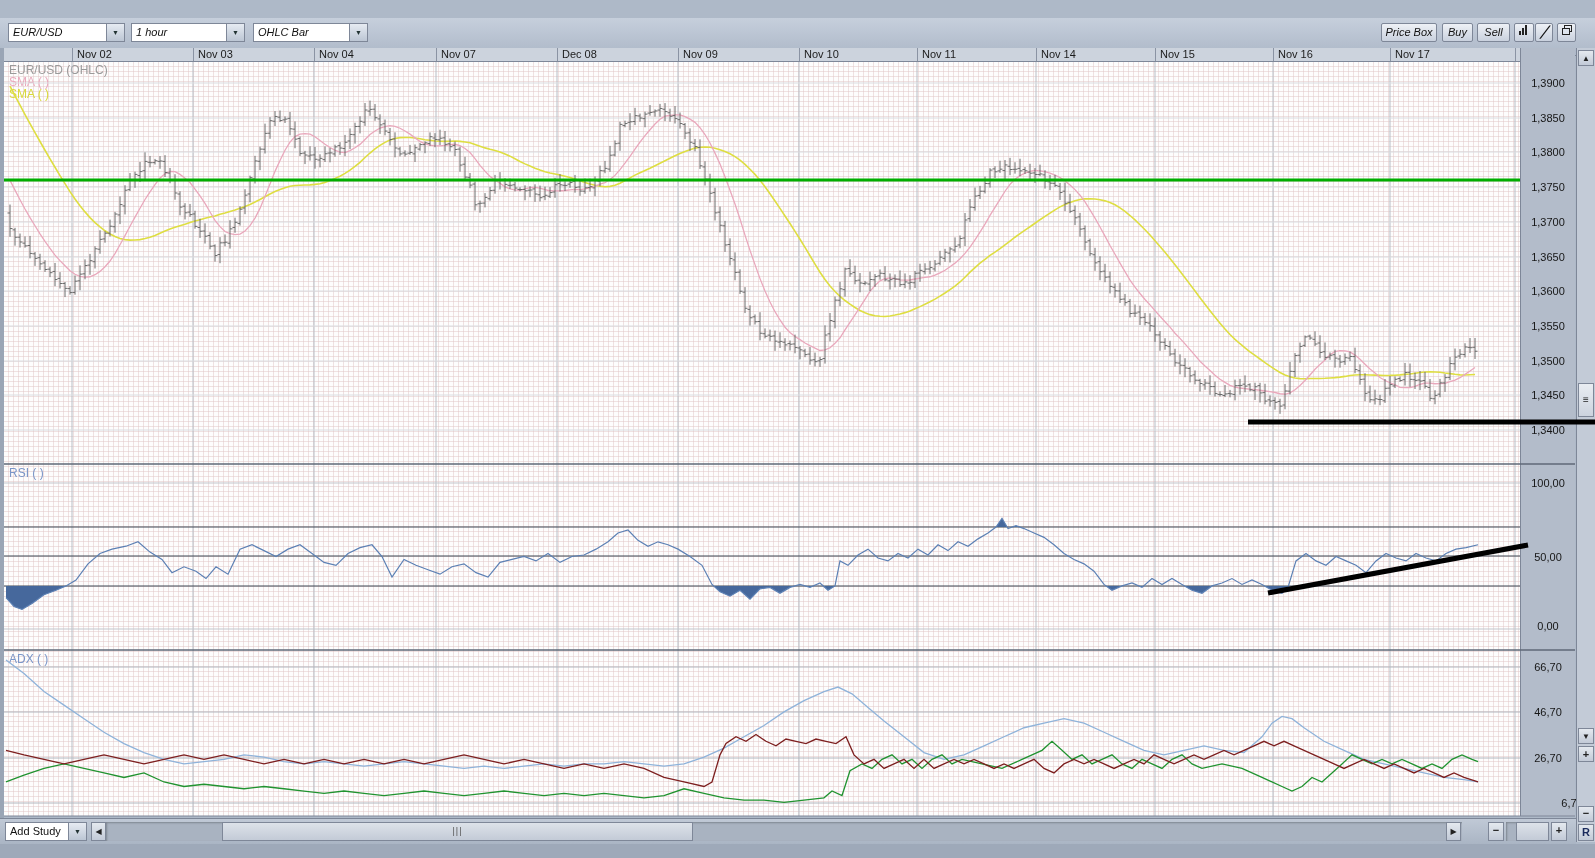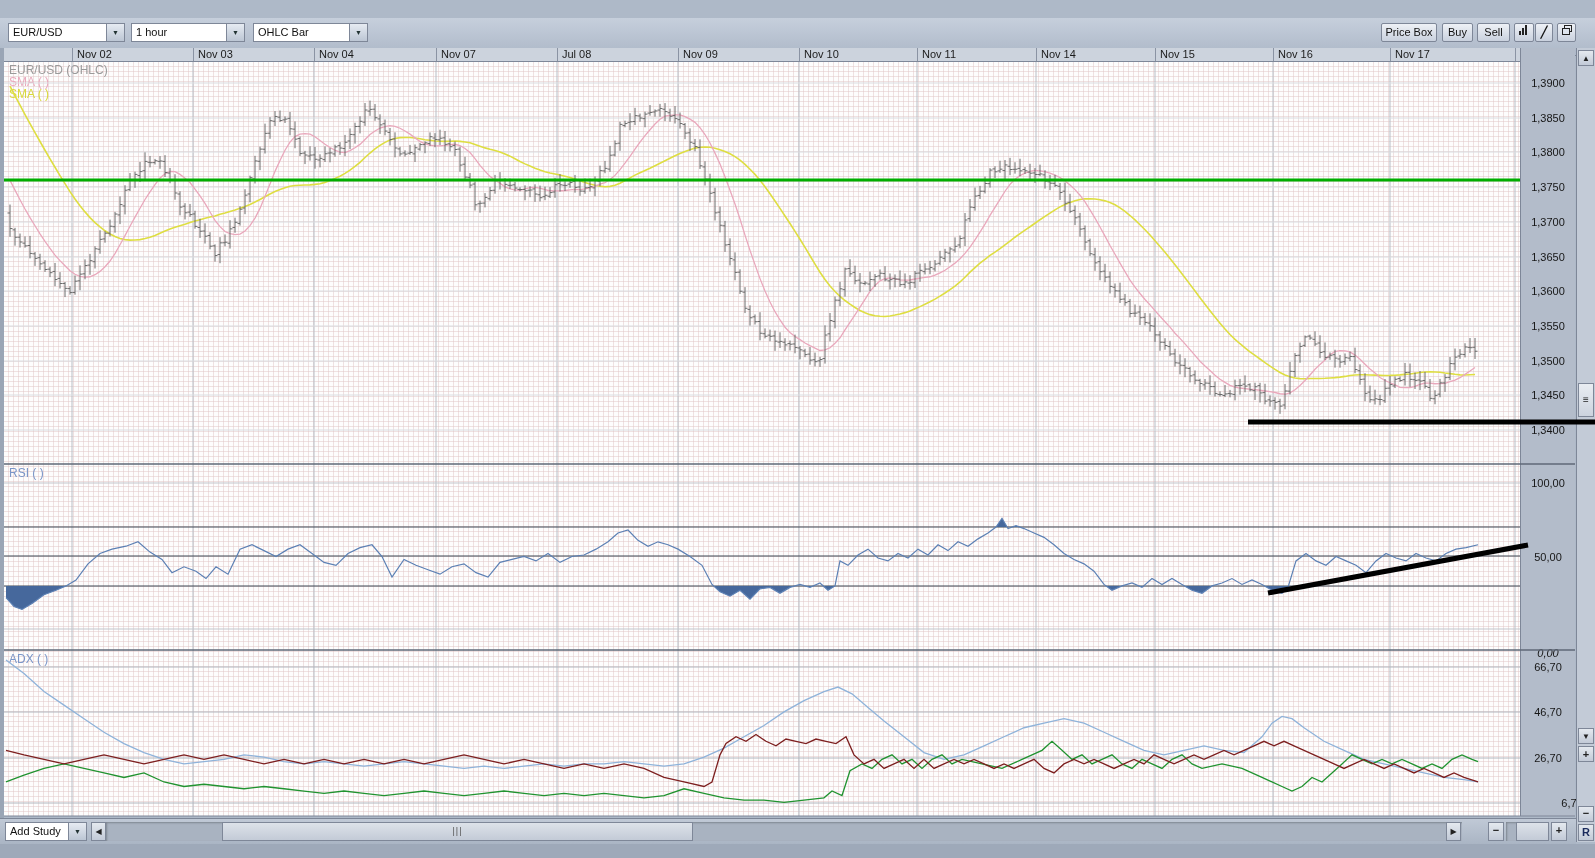--- a/index.html
+++ b/index.html
@@ -18,21 +18,21 @@
   .appicon:before{content:"";position:absolute;left:2px;top:2px;width:8px;height:8px;
     border-left:3px solid #111;border-bottom:3px solid #111;transform:skewX(-12deg);}
   .wtitle{position:absolute;left:22px;top:1px;font-size:12px;color:#c9c9c9;letter-spacing:.2px;}
   .winbtns{position:absolute;right:5px;top:2px;display:flex;gap:3px;}
   .wbtn{width:27px;height:14px;background:linear-gradient(#4a4a4a,#141414);
     border:1px solid #9a9a9a;border-radius:3px;color:#e8e8e8;font-size:9px;line-height:12px;
     text-align:center;font-weight:bold;}
   .wbtn.close{margin-left:6px;}
   
   .toolbar{position:absolute;left:0;top:18px;width:100%;height:38px;
-    background:linear-gradient(#c6cfdc,#adb8c8);border-bottom:1px solid #7e8798;box-sizing:border-box;}
+    background:linear-gradient(#c6cfdc,#adb8c8);border-bottom:1px solid #7e8798;box-sizing:border-box;font-style:italic;}
   .dd{position:absolute;top:5px;height:19px;background:#fff;border:1px solid #7e8798;
     box-sizing:border-box;font-size:11px;color:#111;}
   .dd .txt{position:absolute;left:4px;top:2px;right:18px;white-space:nowrap;overflow:hidden;}
   .dd .arr{position:absolute;right:0;top:0;bottom:0;width:17px;
     background:linear-gradient(#e6ebf2,#bcc6d4);border-left:1px solid #7e8798;
     font-size:7px;color:#233;text-align:center;line-height:17px;}
   .tbtn{position:absolute;top:5px;height:19px;background:linear-gradient(#eef1f6,#c9d1de);
     border:1px solid #7e8798;border-radius:2px;box-sizing:border-box;
     font-size:11px;color:#111;text-align:center;line-height:16px;}
   
@@ -103,21 +103,21 @@
       </svg>
     </div>
   </div>
 
   <div class="leftedge"></div>
   <div class="dateheader" id="dateheader">
       <div class="datecell" style="left: 68px; width: 118px;">Nov 02</div>
       <div class="datecell" style="left: 189px; width: 118px;">Nov 03</div>
       <div class="datecell" style="left: 310px; width: 118px;">Nov 04</div>
       <div class="datecell" style="left: 432px; width: 118px;">Nov 07</div>
-      <div class="datecell" style="left: 553px; width: 118px;">Jul 08</div>
+      <div class="datecell" style="left: 553px; width: 118px;">Dec 08</div>
       <div class="datecell" style="left: 674px; width: 118px;">Nov 09</div>
       <div class="datecell" style="left: 795px; width: 118px;">Nov 10</div>
       <div class="datecell" style="left: 913px; width: 118px;">Nov 11</div>
       <div class="datecell" style="left: 1032px; width: 118px;">Nov 14</div>
       <div class="datecell" style="left: 1151px; width: 118px;">Nov 15</div>
       <div class="datecell" style="left: 1269px; width: 118px;">Nov 16</div>
       <div class="datecell" style="left: 1386px; width: 118px;">Nov 17</div>
       <div class="datecell" style="left: 1511px; width: 118px;">N</div>
     </div>
   <div class="plot" id="plot"></div>
@@ -128,21 +128,21 @@
       <div class="axlabel" style="top: 133px;">1,3750</div>
       <div class="axlabel" style="top: 168px;">1,3700</div>
       <div class="axlabel" style="top: 203px;">1,3650</div>
       <div class="axlabel" style="top: 237px;">1,3600</div>
       <div class="axlabel" style="top: 272px;">1,3550</div>
       <div class="axlabel" style="top: 307px;">1,3500</div>
       <div class="axlabel" style="top: 341px;">1,3450</div>
       <div class="axlabel" style="top: 376px;">1,3400</div>
       <div class="axlabel" style="top: 429px;">100,00</div>
       <div class="axlabel" style="top: 503px;">50,00</div>
-      <div class="axlabel" style="top: 599px; font-style: italic;">0,00</div>
+      <div class="axlabel" style="top: 572px;">0,00</div>
       <div class="axlabel" style="top: 613px;">66,70</div>
       <div class="axlabel" style="top: 658px;">46,70</div>
       <div class="axlabel" style="top: 704px;">26,70</div>
       <div class="axlabel" style="top: 749px; margin-left: 24px;">6,70</div>
     </div>
 
   <div class="legend" style="left:9px;top:64px;color:#9a9a9a;">EUR/USD (OHLC)</div>
   <div class="legend" style="left:9px;top:76px;color:#e9a8bc;">SMA (  )</div>
   <div class="legend" style="left:9px;top:88px;color:#d8d83a;">SMA (  )</div>
   <div class="legend" style="left:9px;top:467px;color:#7b96c8;">RSI (  )</div>

